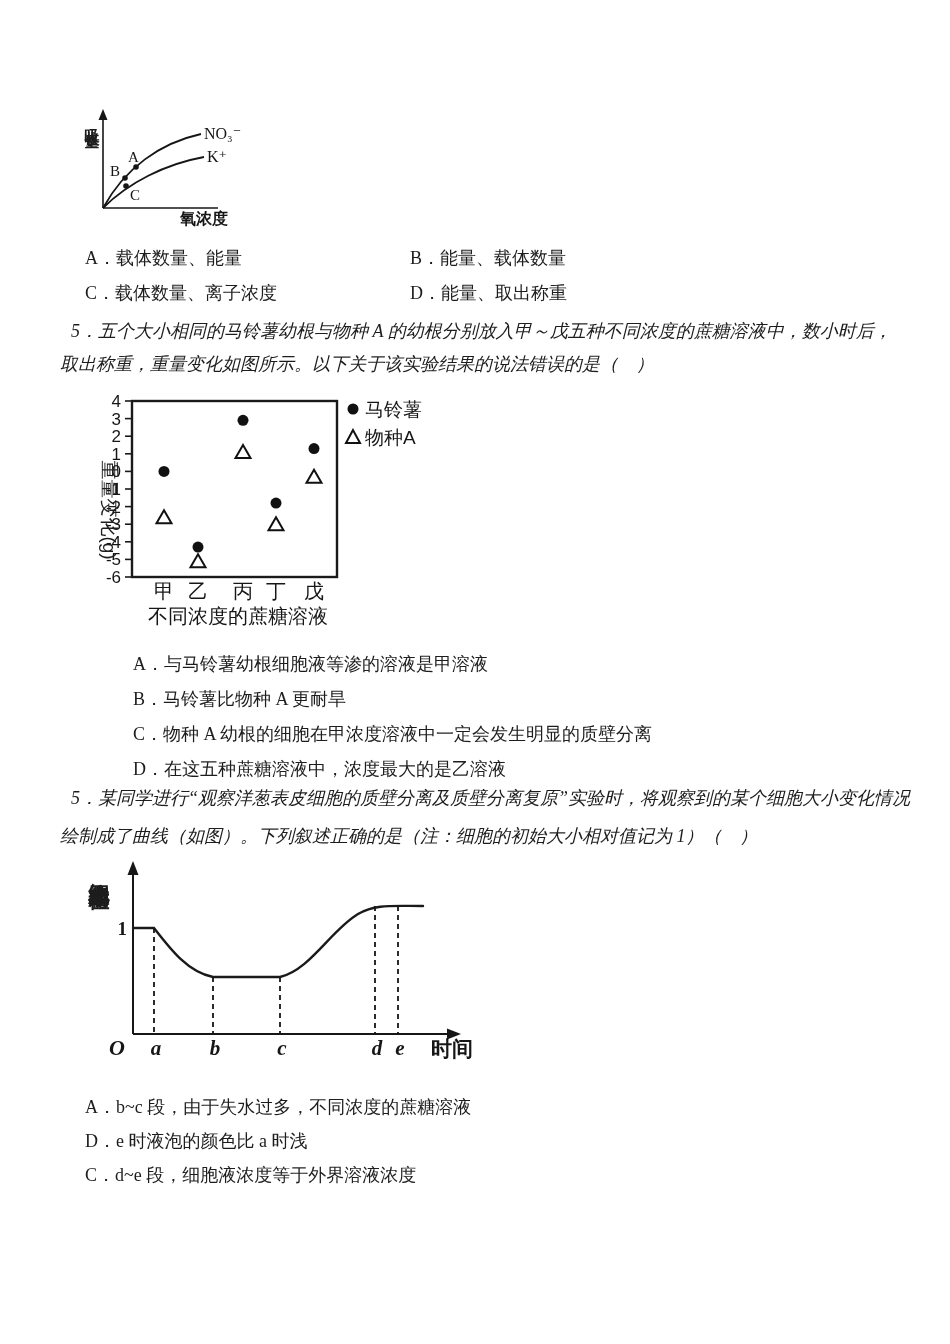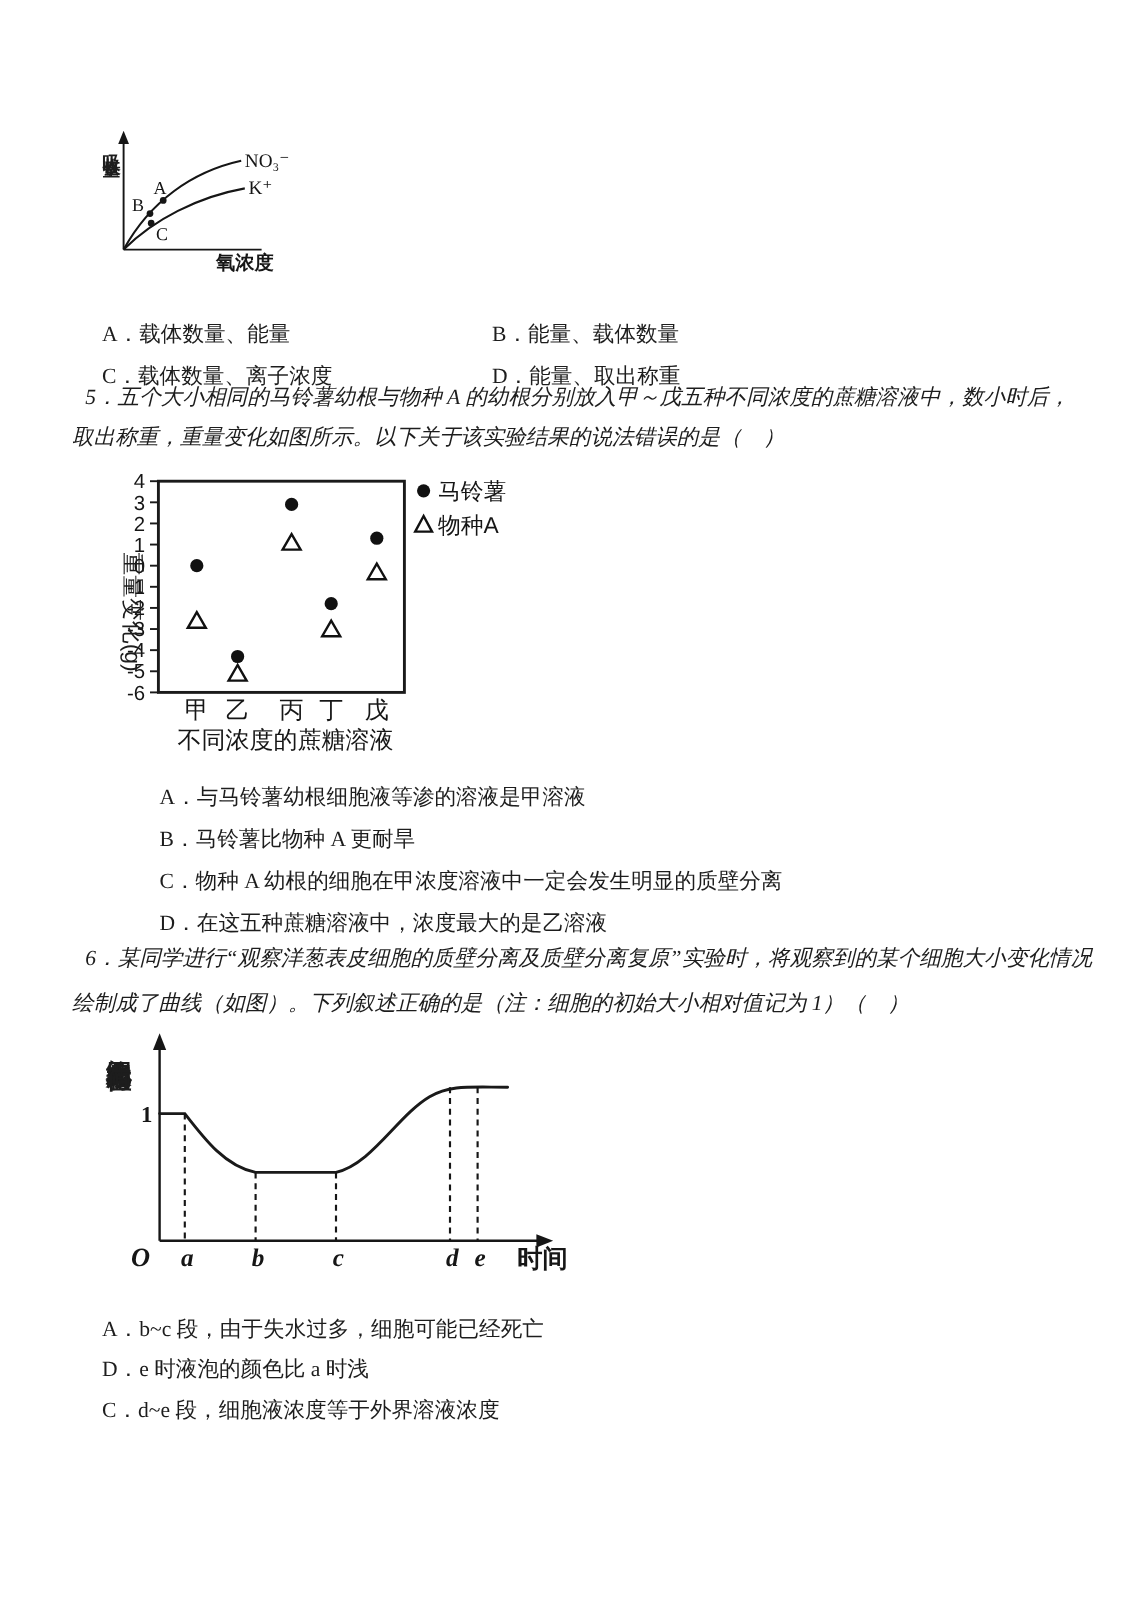--- a/index.html
+++ b/index.html
@@ -6,21 +6,21 @@
   html,body { background:#ffffff; }
   body {
     width:950px; height:1344px; position:relative;
     font-family:"Liberation Serif","DejaVu Serif",serif;
     color:#1d1d1d;
   }
   .abs { position:absolute; }
   .stem { font-size:18px;font-style:italic; }
   .stem .line { white-space:nowrap; }
   .opt-list .option { font-size:18px; white-space:nowrap; }
-  .q4-grid { display:grid; grid-template-columns:325px auto; grid-auto-rows:35px; align-items:center; font-size:18px;margin-top:20px; }
+  .q4-grid { display:grid; grid-template-columns:325px auto; grid-auto-rows:35px; align-items:center; font-size:18px; }
   .v-upright { writing-mode:vertical-rl; text-orientation:upright; }
   .rot90 { transform:rotate(90deg); transform-origin:0 0; text-align:center; }
   .hei { font-family:"Liberation Sans","DejaVu Sans",sans-serif; }
   svg text { fill:#161616; }
   .axis { stroke:#161616; stroke-width:2; fill:none; }
   .axis-thin { stroke:#161616; stroke-width:1.6; fill:none; }
   .curve { stroke:#161616; stroke-width:1.8; fill:none; }
   .curve-thick { stroke:#1a1a1a; stroke-width:2.4; fill:none; stroke-linecap:round; }
   .plotbox { stroke:#1a1a1a; stroke-width:2.4; fill:none; }
   .dash { stroke:#161616; stroke-width:1.8; stroke-dasharray:5 4; fill:none; }
@@ -125,21 +125,21 @@
 </div>
 
 <div class="abs opt-list" style="left:85px; top:647px; line-height:35px;margin-left:48px;">
   <div class="option">A．与马铃薯幼根细胞液等渗的溶液是甲溶液</div>
   <div class="option">B．马铃薯比物种 A 更耐旱</div>
   <div class="option">C．物种 A 幼根的细胞在甲浓度溶液中一定会发生明显的质壁分离</div>
   <div class="option">D．在这五种蔗糖溶液中，浓度最大的是乙溶液</div>
 </div>
 
 <div class="abs stem" style="left:60px; top:779px; line-height:38px;">
-  <div class="line" style="padding-left:11px;">6．某同学进行“观察洋葱表皮细胞的质壁分离及质壁分离复原”实验时，将观察到的某个细胞大小变化情况</div>
+  <div class="line" style="padding-left:11px;">5．某同学进行“观察洋葱表皮细胞的质壁分离及质壁分离复原”实验时，将观察到的某个细胞大小变化情况</div>
   <div class="line">绘制成了曲线（如图）。下列叙述正确的是（注：细胞的初始大小相对值记为 1）（　）</div>
 </div>
 
 <div class="abs" style="left:75px; top:858px; width:420px; height:220px;">
   <div class="abs v-upright" style="left:10px; top:8px; font-weight:bold; font-size:21px; letter-spacing:1px;">细胞大小相对值</div>
   <svg class="abs" style="left:0; top:0;" width="420" height="220">
     <polygon points="58,3 52.5,17 63.5,17" fill="#161616"></polygon>
     <line x1="58" y1="14" x2="58" y2="176" class="axis"></line>
     <line x1="58" y1="176" x2="376" y2="176" class="axis"></line>
     <polygon points="386,176 372,170.5 372,181.5" fill="#161616"></polygon>
@@ -154,16 +154,16 @@
     <text x="81" y="197" class="math-letter">a</text>
     <text x="140" y="197" class="math-letter">b</text>
     <text x="207" y="197" class="math-letter">c</text>
     <text x="302" y="197" class="math-letter">d</text>
     <text x="325" y="197" class="math-letter">e</text>
     <text x="356" y="198" class="time-label">时间</text>
   </svg>
 </div>
 
 <div class="abs opt-list" style="left:85px; top:1090px; line-height:34px;">
-  <div class="option">A．b~c 段，由于失水过多，细胞可能已经死亡</div>
+  <div class="option">A．b~c 段，由于失水过多，不同浓度的蔗糖溶液</div>
   <div class="option">D．e 时液泡的颜色比 a 时浅</div>
   <div class="option">C．d~e 段，细胞液浓度等于外界溶液浓度</div>
 </div>
 
 </body></html>

